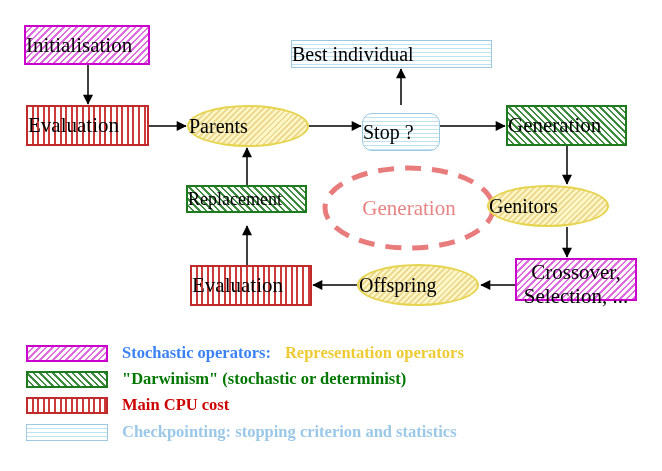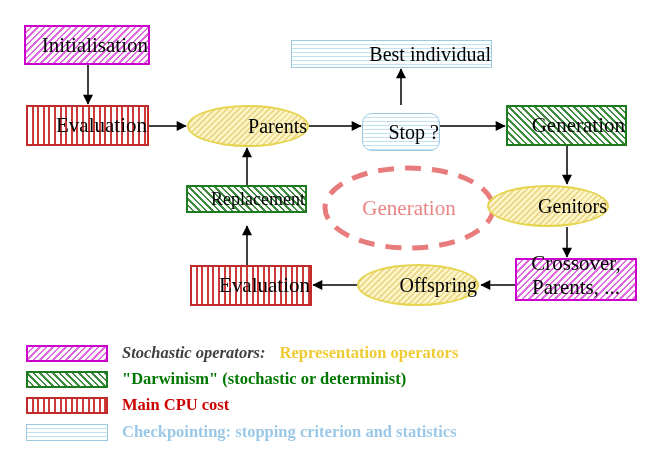--- a/index.html
+++ b/index.html
@@ -3,21 +3,21 @@
 <meta charset="utf-8">
 <style>
   html,body{margin:0;padding:0;background:#fff;}
   .stage{
     position:relative;width:662px;height:471px;background:#ffffff;overflow:hidden;
     font-family:"Liberation Serif","DejaVu Serif",serif;
   }
   .stage svg.overlay{position:absolute;left:0;top:0;width:662px;height:471px;}
 
   .node{
-    position:absolute;display:flex;align-items:center;justify-content:flex-end;
+    position:absolute;display:flex;align-items:center;justify-content:flex-start;
     color:#000;text-align:center;box-sizing:border-box;
   }
   .node .lbl{position:relative;z-index:2;}
 
   
   .hatch-magenta{
     border:2px solid #cc00cc;
     background:repeating-linear-gradient(135deg,#ffffff 0px,#ffffff 3px,#e06ae0 3px,#e06ae0 4.6px);
   }
   .stripe-red{
@@ -49,21 +49,21 @@
     color:#e88484;font-size:21px;
   }
 
   
   .legend-row{position:absolute;left:26px;height:18px;}
   .swatch{position:absolute;left:0;top:0;width:82px;height:17px;box-sizing:border-box;}
   .legend-text{
     position:absolute;left:96px;top:-2px;white-space:nowrap;
     font-size:16.5px;font-weight:bold;
   }
-  .lg-magenta{color:#404040;font-style:italic;}
+  .lg-magenta{color:#3b82f6;}
   .lg-gold{color:#eecb33;margin-left:14px;}
   .lg-green{color:#007700;}
   .lg-red{color:#cc0000;margin-top:12px;}
   .lg-blue{color:#9cc8e8;}
 </style>
 </head>
 <body>
 
 <div class="stage">
 
@@ -112,21 +112,21 @@
   <div class="node hatch-green fs21" style="left:506px;top:105px;width:121px;height:41px;">
     <span class="lbl">Generation</span>
   </div>
 
   <div class="node ellipse-yellow fs20" style="left:487px;top:185px;width:122px;height:42px;">
     <span class="lbl">Genitors</span>
   </div>
 
   <div class="node hatch-magenta fs16" style="left:515px;top:258px;width:122px;height:43px;flex-direction:column;">
     <span class="lbl">Crossover,</span>
-    <span class="lbl">Parents, ...</span>
+    <span class="lbl">Selection, ...</span>
   </div>
 
   <div class="node ellipse-yellow fs20" style="left:357px;top:264px;width:122px;height:42px;">
     <span class="lbl">Offspring</span>
   </div>
 
   <div class="node stripe-red fs21" style="left:190px;top:265px;width:122px;height:41px;">
     <span class="lbl">Evaluation</span>
   </div>
 

